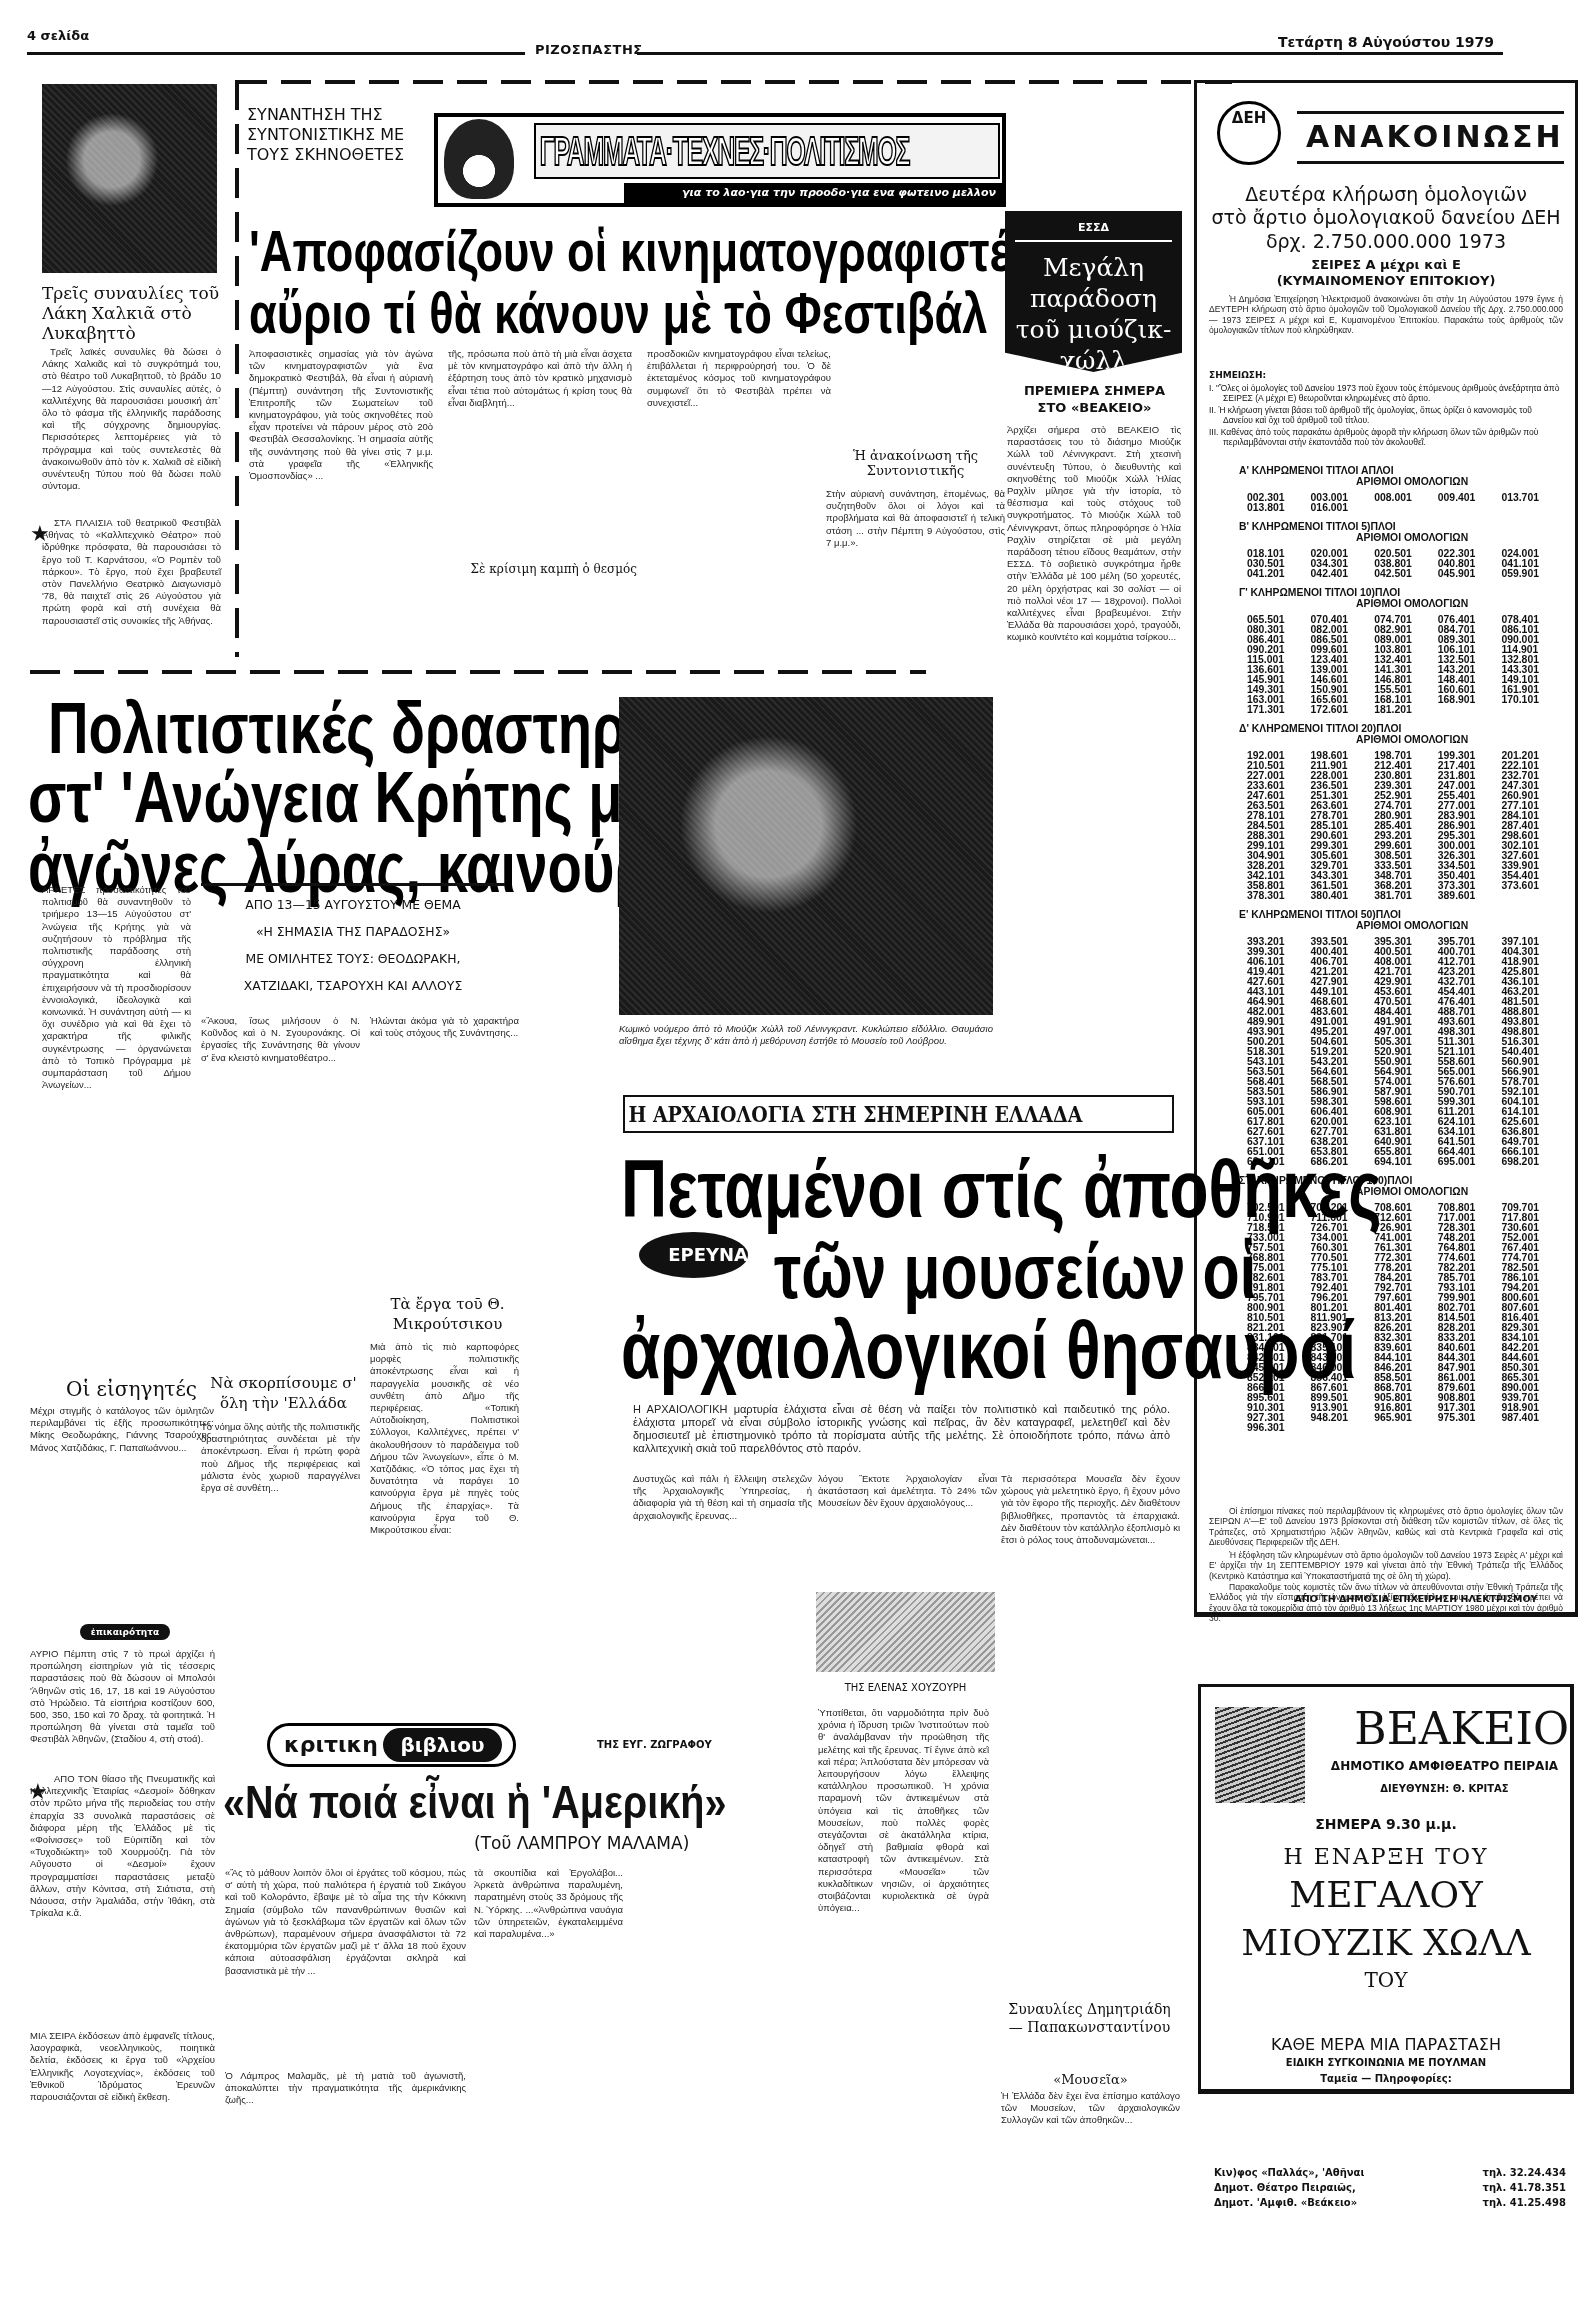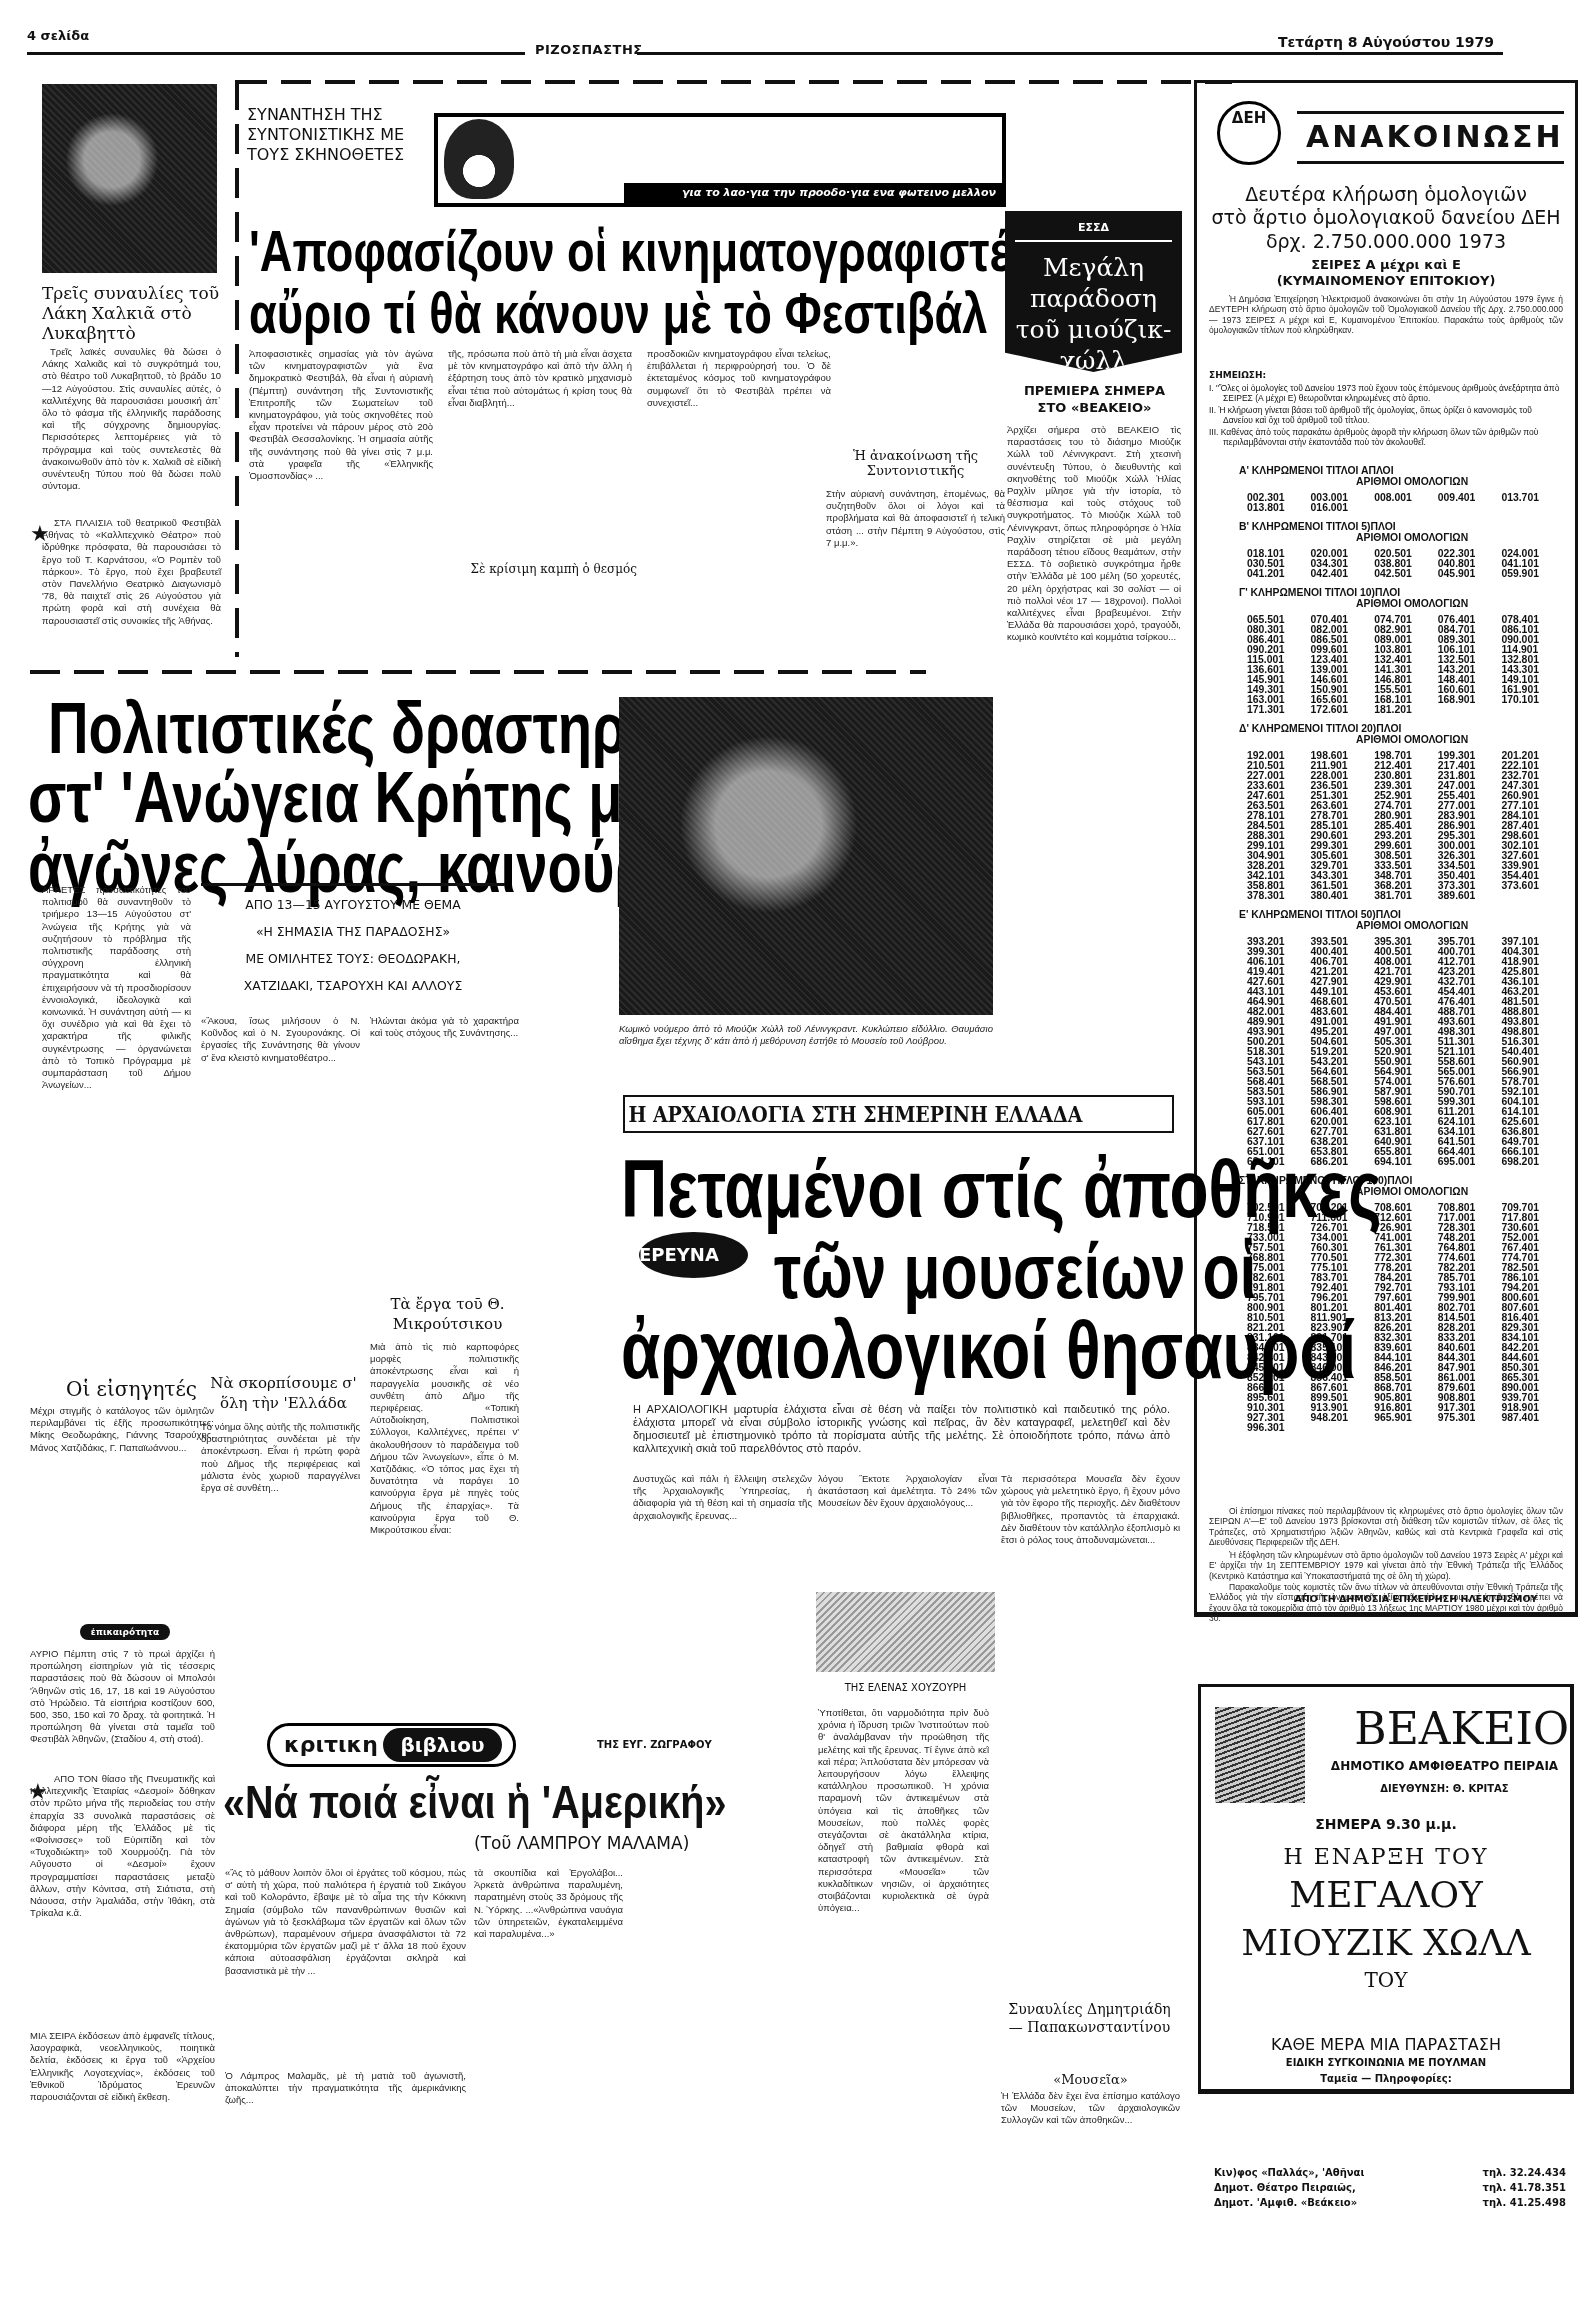--- a/index.html
+++ b/index.html
@@ -38,20 +38,23 @@
 <div class="abs body-text" style="left:42px;top:517px;width:179px;text-indent:12px;">ΣΤΑ ΠΛΑΙΣΙΑ τοῦ θεατρικοῦ Φεστιβὰλ Ἀθήνας τὸ «Καλλιτεχνικὸ Θέατρο» ποὺ ἱδρύθηκε πρόσφατα, θὰ παρουσιάσει τὸ ἔργο τοῦ Τ. Καρνάτσου, «Ὁ Ρομπὲν τοῦ πάρκου». Τὸ ἔργο, ποὺ ἔχει βραβευτεῖ στὸν Πανελλήνιο Θεατρικὸ Διαγωνισμὸ '78, θὰ παιχτεῖ στὶς 26 Αὐγούστου γιὰ πρώτη φορὰ καὶ στὴ συνέχεια θὰ παρουσιαστεῖ στὶς συνοικίες τῆς Ἀθήνας.</div>
 
 <div class="dash-h" style="left:237px;top:80px;width:995px;"></div>
 <div class="dash-v" style="left:235px;top:80px;height:577px;"></div>
 <div class="dash-h" style="left:30px;top:670px;width:896px;"></div>
 
 <div class="abs" style="left:247px;top:105px;width:159px;font-size:16px;line-height:20px;font-family:'DejaVu Sans',sans-serif;">ΣΥΝΑΝΤΗΣΗ ΤΗΣ ΣΥΝΤΟΝΙΣΤΙΚΗΣ ΜΕ ΤΟΥΣ ΣΚΗΝΟΘΕΤΕΣ</div>
 
 <div class="abs" style="left:434px;top:113px;width:572px;height:94px;border:4px solid #000;background:#fff;">
   <div class="abs" style="left:6px;top:2px;width:70px;height:80px;border-radius:50% 50% 40% 40%;background:radial-gradient(circle at 50% 65%, #fff 0 25%, #222 26% 100%);"></div>
+  <div class="abs" style="left:96px;top:6px;width:466px;height:56px;background:#f3f3f3;border:2px solid #000;overflow:hidden;">
+    <span style="display:block;font-family:'Liberation Sans',sans-serif;font-weight:900;font-size:40px;line-height:52px;color:#fff;-webkit-text-stroke:2px #000;letter-spacing:-2px;transform:scaleX(0.62);transform-origin:left center;white-space:nowrap;padding-left:6px;">ΓΡΑΜΜΑΤΑ·ΤΕΧΝΕΣ·ΠΟΛΙΤΙΣΜΟΣ</span>
+  </div>
   <div class="abs" style="right:0;bottom:0;width:378px;height:20px;background:#000;color:#fff;font-size:11px;font-weight:700;font-style:italic;text-align:right;padding-right:6px;line-height:20px;">για το λαο·για την προοδο·για ενα φωτεινο μελλον</div>
 </div>
 
 <div class="abs headline" style="left:249px;top:217px;font-size:58px;">'Αποφασίζουν οἱ κινηματογραφιστές</div>
 <div class="abs headline" style="left:249px;top:279px;font-size:58px;">αὔριο τί θὰ κάνουν μὲ τὸ Φεστιβάλ</div>
 
 <div class="abs body-text" style="left:249px;top:348px;width:184px;">Ἀποφασιστικὲς σημασίας γιὰ τὸν ἀγώνα τῶν κινηματογραφιστῶν γιὰ ἕνα δημοκρατικὸ Φεστιβάλ, θὰ εἶναι ἡ αὐριανὴ (Πέμπτη) συνάντηση τῆς Συντονιστικῆς Ἐπιτροπῆς τῶν Σωματείων τοῦ κινηματογράφου, γιὰ τοὺς σκηνοθέτες ποὺ εἶχαν προτείνει νὰ πάρουν μέρος στὸ 20ὸ Φεστιβὰλ Θεσσαλονίκης. Ἡ σημασία αὐτῆς τῆς συνάντησης ποὺ θὰ γίνει στὶς 7 μ.μ. στὰ γραφεῖα τῆς «Ἑλληνικῆς Ὀμοσπονδίας» ...</div>
 <div class="abs serif" style="left:448px;top:562px;width:189px;font-size:12px;font-weight:400;text-align:right;">Σὲ κρίσιμη καμπὴ ὁ θεσμός</div>
 <div class="abs body-text" style="left:448px;top:348px;width:184px;">τῆς, πρόσωπα ποὺ ἀπὸ τὴ μιὰ εἶναι ἀσχετα μὲ τὸν κινηματογράφο καὶ ἀπὸ τὴν ἄλλη ἡ ἐξάρτηση τους ἀπὸ τὸν κρατικὸ μηχανισμὸ εἶναι τέτια ποὺ αὐτομάτως ἡ κρίση τους θὰ εἶναι διαβλητή...</div>
 <div class="abs body-text" style="left:647px;top:348px;width:184px;">προσδοκιῶν κινηματογράφου εἶναι τελείως, ἐπιβάλλεται ἡ περιφρούρησή του. Ὁ δὲ ἐκτεταμένος κόσμος τοῦ κινηματογράφου συμφωνεῖ ὅτι τὸ Φεστιβὰλ πρέπει νὰ συνεχιστεῖ...</div>
@@ -513,21 +516,21 @@
 <div class="abs body-text" style="left:30px;top:1773px;width:185px;height:249px;overflow:hidden;text-indent:24px;">ΑΠΟ ΤΟΝ θίασο τῆς Πνευματικῆς καὶ Καλλιτεχνικῆς Ἑταιρίας «Δεσμοί» δόθηκαν στὸν πρῶτο μήνα τῆς περιοδείας του στὴν ἐπαρχία 33 συνολικὰ παραστάσεις σὲ διάφορα μέρη τῆς Ἑλλάδος μὲ τὶς «Φοίνισσες» τοῦ Εὐριπίδη καὶ τὸν «Τυχοδιώκτη» τοῦ Χουρμούζη. Γιὰ τὸν Αὔγουστο οἱ «Δεσμοί» ἔχουν προγραμματίσει παραστάσεις μεταξὺ ἄλλων, στὴν Κόνιτσα, στὴ Σιάτιστα, στὴ Νάουσα, στὴν Ἀμαλιάδα, στὴν Ἰθάκη, στὰ Τρίκαλα κ.ἄ.</div>
 <div class="abs body-text" style="left:30px;top:2030px;width:185px;height:149px;overflow:hidden;">ΜΙΑ ΣΕΙΡΑ ἐκδόσεων ἀπὸ ἐμφανεῖς τίτλους, λαογραφικὰ, νεοελληνικοὺς, ποιητικὰ δελτία, ἐκδόσεις κι ἔργα τοῦ «Ἀρχείου Ἑλληνικῆς Λογοτεχνίας», ἐκδόσεις τοῦ Ἑθνικοῦ Ἱδρύματος Ἐρευνῶν παρουσιάζονται σὲ εἰδικὴ ἔκθεση.</div>
 
 <div class="photo" style="left:619px;top:697px;width:374px;height:318px;"></div>
 <div class="abs body-text" style="left:619px;top:1023px;width:374px;font-style:italic;text-indent:0;">Κωμικὸ νούμερο ἀπὸ τὸ Μιούζικ Χώλλ τοῦ Λένινγκραντ. Κυκλώπειο εἰδύλλιο. Θαυμάσιο αἴσθημα ἔχει τέχνης δ' κάτι ἀπὸ ἡ μεθόρυνση ἐστήθε τὸ Μουσείο τοῦ Λούβρου.</div>
 
 <div class="abs" style="left:623px;top:1095px;width:551px;height:38px;border:2px solid #111;">
   <span style="display:block;font-family:'DejaVu Serif',serif;font-weight:900;font-size:22px;line-height:34px;white-space:nowrap;transform:scaleX(0.86);transform-origin:left center;padding-left:4px;">Η ΑΡΧΑΙΟΛΟΓΙΑ ΣΤΗ ΣΗΜΕΡΙΝΗ ΕΛΛΑΔΑ</span>
 </div>
 <div class="abs headline" style="left:621px;top:1142px;font-size:82px;">Πεταμένοι στίς ἀποθῆκες</div>
-<div class="abs" style="left:639px;top:1232px;width:109px;height:46px;background:#111;color:#fff;border-radius:50%;text-align:left;font-weight:700;font-size:18px;line-height:46px;">ΕΡΕΥΝΑ</div>
+<div class="abs" style="left:639px;top:1232px;width:109px;height:46px;background:#111;color:#fff;border-radius:50%;text-align:right;font-weight:700;font-size:18px;line-height:46px;">ΕΡΕΥΝΑ</div>
 <div class="abs headline" style="left:774px;top:1226px;font-size:78px;">τῶν μουσείων οἱ</div>
 <div class="abs headline" style="left:621px;top:1303px;font-size:82px;">ἀρχαιολογικοί θησαυροί</div>
 
 <div class="abs body-text" style="left:633px;top:1403px;width:537px;font-size:11px;line-height:13px;text-indent:0;">Η ΑΡΧΑΙΟΛΟΓΙΚΗ μαρτυρία ἐλάχιστα εἶναι σὲ θέση νὰ παίξει τὸν πολιτιστικὸ καὶ παιδευτικό της ρόλο. ἐλάχιστα μπορεῖ νὰ εἶναι σύμβολο ἱστορικῆς γνώσης καὶ πεῖρας, ἂν δὲν καταγραφεῖ, μελετηθεῖ καὶ δὲν δημοσιευτεῖ μὲ ἐπιστημονικὸ τρόπο τὰ πορίσματα αὐτῆς τῆς μελέτης. Σὲ ὁποιοδήποτε τρόπο, πάνω ἀπὸ καλλιτεχνικὴ σκιὰ τοῦ παρελθόντος στὸ παρόν.</div>
 <div class="abs body-text" style="left:633px;top:1473px;width:179px;height:119px;overflow:hidden;">Δυστυχῶς καὶ πάλι ἡ ἔλλειψη στελεχῶν τῆς Ἀρχαιολογικῆς Ὑπηρεσίας, ἡ ἀδιαφορία γιὰ τὴ θέση καὶ τὴ σημασία τῆς ἀρχαιολογικῆς ἔρευνας...</div>
 <div class="abs body-text" style="left:818px;top:1473px;width:179px;height:119px;overflow:hidden;">λόγου Ἔκτοτε Ἀρχαιολογίαν εἶναι ἀκατάσταση καὶ ἀμελέτητα. Τὸ 24% τῶν Μουσείων δὲν ἔχουν ἀρχαιολόγους...</div>
 <div class="abs" style="left:816px;top:1592px;width:179px;height:80px;background:repeating-linear-gradient(135deg,#999 0 2px,#ddd 2px 5px);"></div>
 <div class="abs" style="left:826px;top:1682px;width:159px;font-size:10px;text-align:center;">ΤΗΣ ΕΛΕΝΑΣ ΧΟΥΖΟΥΡΗ</div>
 <div class="abs body-text" style="left:818px;top:1707px;width:171px;height:458px;overflow:hidden;">Ὑποτίθεται, ὅτι ναρμοδιότητα πρὶν δυὸ χρόνια ἡ ἵδρυση τριῶν Ἰνστιτούτων ποὺ θ' ἀναλάμβαναν τὴν προώθηση τῆς μελέτης καὶ τῆς ἔρευνας. Τί ἔγινε ἀπὸ κεῖ καὶ πέρα; Ἁπλούστατα δὲν μπόρεσαν νὰ λειτουργήσουν λόγω ἔλλειψης κατάλληλου προσωπικοῦ. Ἡ χρόνια παραμονὴ τῶν ἀντικειμένων στὰ ὑπόγεια καὶ τὶς ἀποθῆκες τῶν Μουσείων, ποὺ πολλὲς φορὲς στεγάζονται σὲ ἀκατάλληλα κτίρια, ὁδηγεῖ στὴ βαθμιαία φθορὰ καὶ καταστροφὴ τῶν ἀντικειμένων. Στὰ περισσότερα «Μουσεῖα» τῶν κυκλαδίτικων νησιῶν, οἱ ἀρχαιότητες στοιβάζονται κυριολεκτικὰ σὲ ὑγρὰ ὑπόγεια...</div>
 <div class="abs body-text" style="left:1001px;top:1473px;width:179px;height:498px;overflow:hidden;">Τὰ περισσότερα Μουσεῖα δὲν ἔχουν χώρους γιὰ μελετητικὸ ἔργο, ἢ ἔχουν μόνο γιὰ τὸν ἔφορο τῆς περιοχῆς. Δὲν διαθέτουν βιβλιοθῆκες, προπαντὸς τὰ ἐπαρχιακά. Δὲν διαθέτουν τὸν κατάλληλο ἐξοπλισμὸ κι ἔτσι ὁ ρόλος τους ἀποδυναμώνεται...</div>

